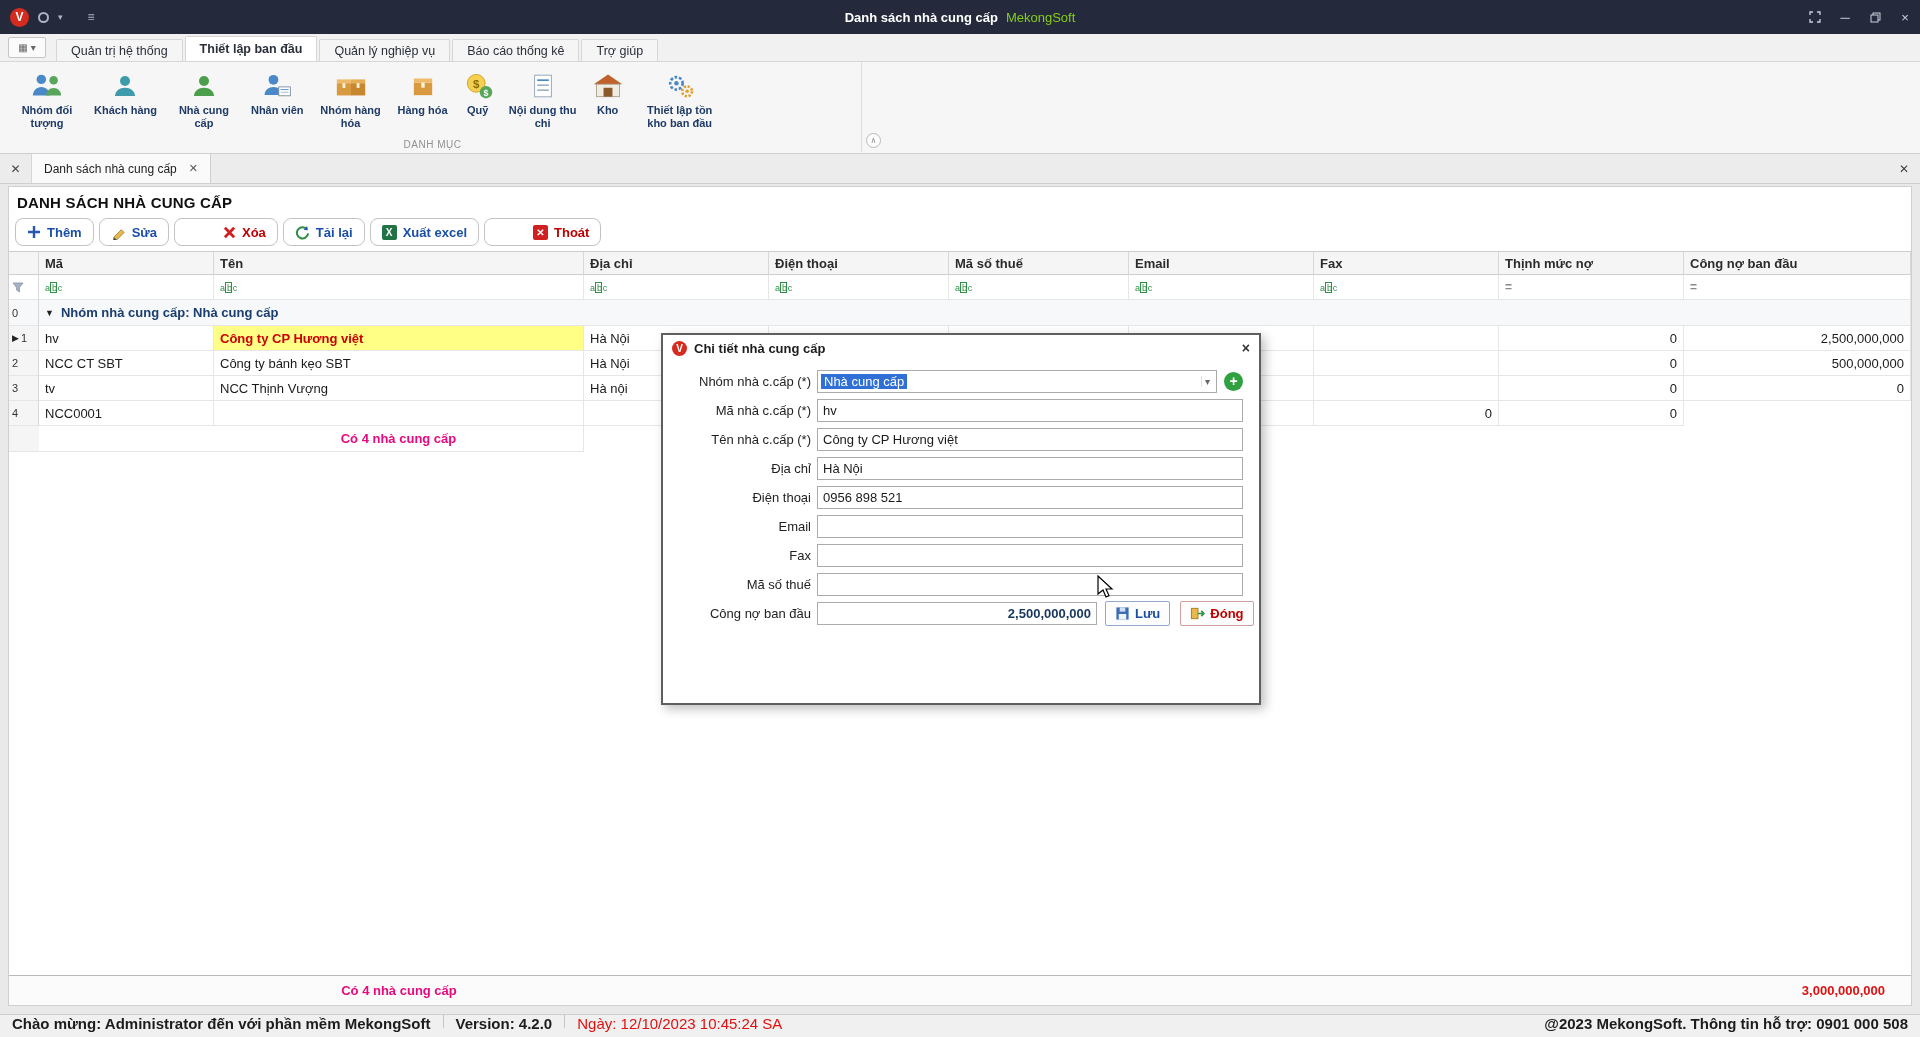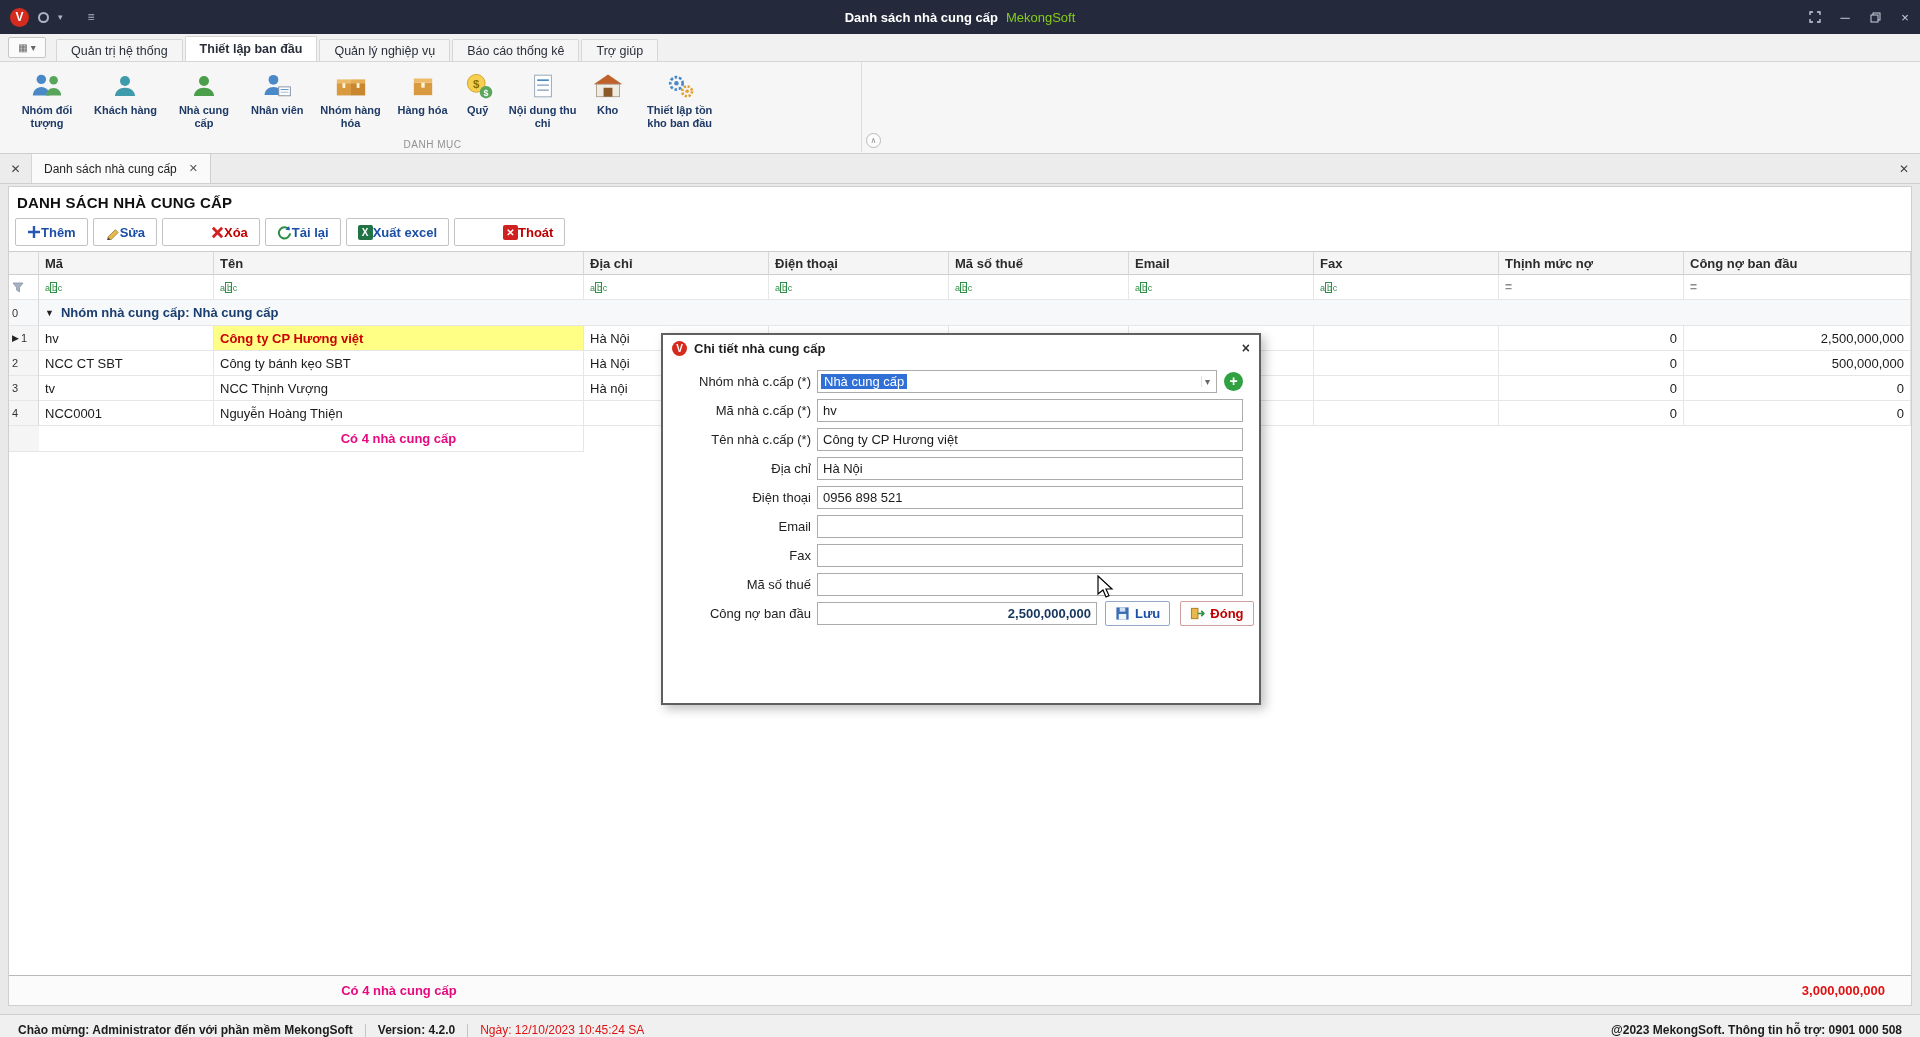--- a/index.html
+++ b/index.html
@@ -43,21 +43,21 @@
   .doctab { display:flex; align-items:center; gap:12px; padding:0 12px; background:#fafafa; border-right:1px solid #cfcfcf; font-size:12px; color:#222; }
   .doctab .x { color:#555; font-size:11px; }
   .dt-spacer { flex:1; }
   .dt-closer { width:32px; display:flex; align-items:center; justify-content:center; color:#444; font-size:12px; }
 
   
   .workspace { position:absolute; top:184px; bottom:23px; left:0; right:0; background:#e9e9e9; }
   .panel { position:absolute; top:2px; left:8px; right:8px; bottom:8px; background:#ffffff; border:1px solid #cfcfcf; }
   .page-title { position:absolute; top:7px; left:8px; font-size:15px; font-weight:bold; color:#101010; letter-spacing:0.2px; }
   .toolbar { position:absolute; top:31px; left:6px; display:flex; gap:5px; }
-  .tbtn { height:28px; display:flex; align-items:center; padding:0 11px; background:#fff; border:1px solid #c3c3c3; border-radius:2px; font-size:13px; font-weight:bold; color:#1b4fa5; cursor:default; }
+  .tbtn { height:28px; display:flex; align-items:center; gap:6px; padding:0 11px; background:#fff; border:1px solid #c3c3c3; border-radius:8px; font-size:13px; font-weight:bold; color:#1b4fa5; cursor:default; }
   .tbtn.red { color:#c00000;padding-left:48px; }
   .xl-icon { width:15px; height:15px; background:#217346; color:#fff; font-size:10px; font-weight:bold; display:flex; align-items:center; justify-content:center; border-radius:2px; }
   .exit-icon { width:15px; height:15px; background:#d02020; color:#fff; font-size:10px; font-weight:bold; display:flex; align-items:center; justify-content:center; border-radius:2px; }
 
   
   .grid { position:absolute; top:64px; left:0; right:0; bottom:0; background:#fff; border-top:1px solid #cdcdcd; overflow:hidden; }
   .grow { display:grid; grid-template-columns:30px 175px 370px 185px 180px 180px 185px 185px 185px 1fr; }
   .gcell { border-right:1px solid #e6e6e6; border-bottom:1px solid #e6e6e6; padding:0 6px; display:flex; align-items:center; font-size:13px; color:#1a1a1a; overflow:hidden; white-space:nowrap; }
   .gcell.num { justify-content:flex-end; }
   .ind { background:#f5f5f5; border-right:1px solid #d8d8d8; color:#333; font-size:11px; padding:0 3px; display:flex; align-items:center; gap:2px; }
@@ -90,21 +90,21 @@
   .combo { flex:1; height:23px; border:1px solid #ababab; display:flex; align-items:center; padding:0 3px; background:#fff; }
   .combo-sel { background:#2f6fd6; color:#fff; padding:0 3px; font-size:13px; }
   .combo-arrow { margin-left:auto; color:#666; font-size:10px; padding:0 3px; border-left:1px solid #e0e0e0; }
   .add-group-btn { flex:none; width:19px; height:19px; margin-left:7px; border-radius:50%; background:#2fa140; color:#fff; font-size:14px; font-weight:bold; display:flex; align-items:center; justify-content:center; line-height:1; }
   .inp.debt { flex:none; width:280px; text-align:right; font-weight:bold; color:#17365d; }
   .dbtn { height:25px; display:flex; align-items:center; gap:5px; padding:0 9px; font-size:13px; font-weight:bold; border-radius:2px; background:#fdfdfd; font-family:"Liberation Sans", sans-serif; }
   .dbtn.save { border:1px solid #93a9c9; color:#1b4fa5; margin-left:8px; }
   .dbtn.closeb { border:1px solid #cf9e9e; color:#c00000; margin-left:10px; }
 
   
-  .statusbar { position:absolute; bottom:0; left:0; right:0; height:23px; background:#f0f0f0; border-top:1px solid #cfcfcf; display:flex; align-items:flex-end; padding:0 18px; gap:12px; font-size:12px; color:#1c1c1c; }
+  .statusbar { position:absolute; bottom:0; left:0; right:0; height:23px; background:#f0f0f0; border-top:1px solid #cfcfcf; display:flex; align-items:flex-start; padding:0 12px; gap:12px; font-size:15px; color:#1c1c1c; }
   .statusbar .sep { width:1px; height:13px; background:#c4c4c4; }
   .sb-bold { font-weight:bold; }
   .sb-date { font-weight:normal; color:#e01010; }
   .sb-right { margin-left:auto; font-weight:bold; }
 
   .cursor { position:absolute; left:1096px; top:575px; z-index:200; }
 </style>
 </head>
 <body>
 
@@ -469,21 +469,20 @@
           <div class="gcell"></div>
           <div class="gcell num">0</div>
           <div class="gcell num">0</div>
         </div>
 
         <div class="grow drow">
           <div class="gcell ind">
               <span>4</span>
             </div>
           <div class="gcell">NCC0001</div>
-          <div class="gcell">Nguyễn Hoàng Thiện</div>
           <div class="gcell"></div>
           <div class="gcell"></div>
           <div class="gcell"></div>
           <div class="gcell"></div>
           <div class="gcell"></div>
           <div class="gcell num">0</div>
           <div class="gcell num">0</div>
         </div>
 
         <div class="grow gsum">

